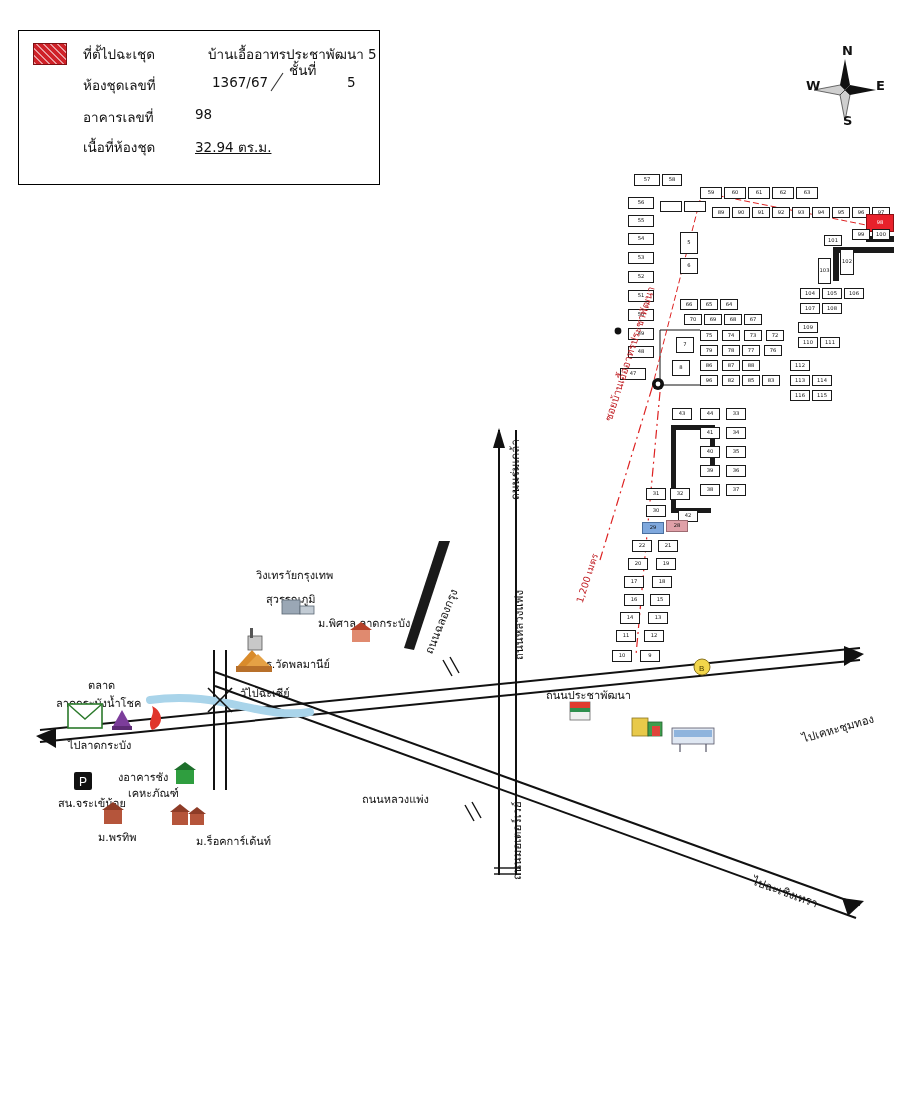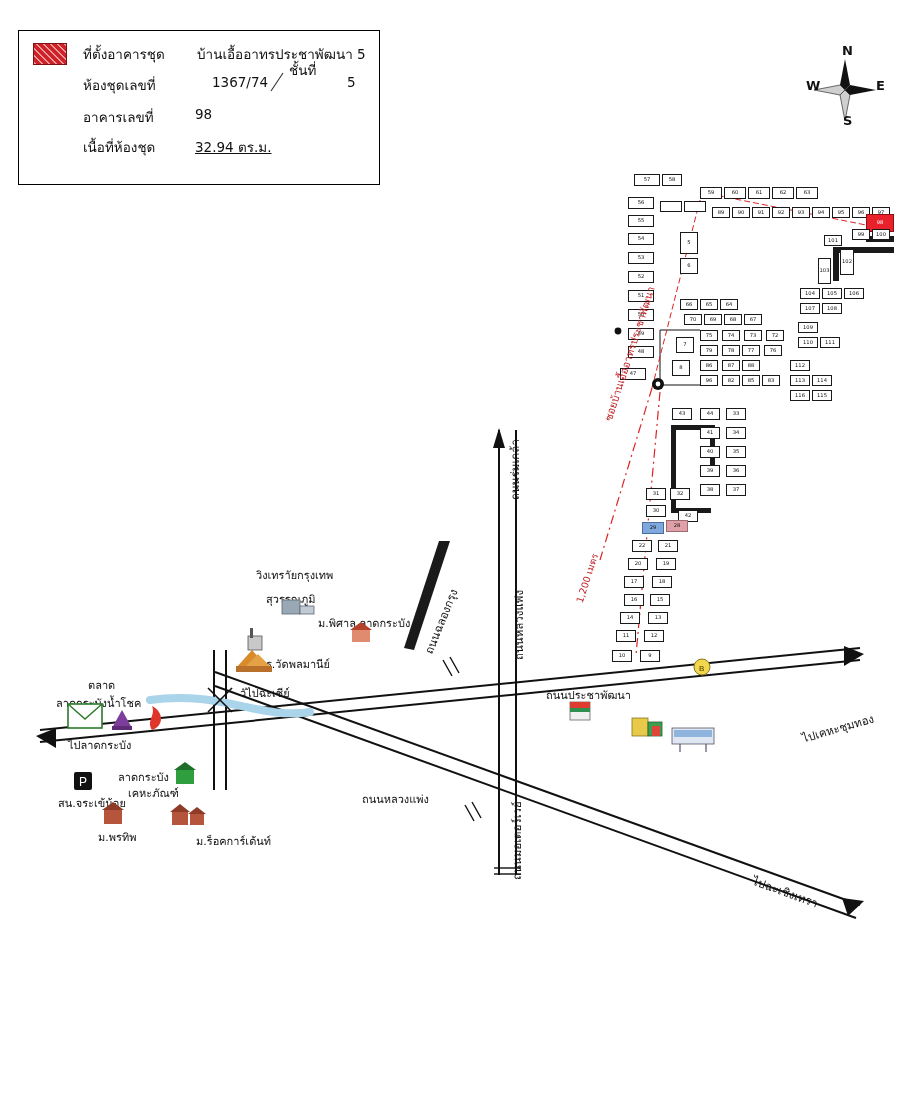--- a/index.html
+++ b/index.html
@@ -10,21 +10,21 @@
 
   
   .info-box{position:absolute;left:18px;top:30px;width:362px;height:155px;
             border:1.3px solid #000;background:#fff;box-sizing:border-box;}
   .info-swatch{position:absolute;left:14px;top:12px;width:34px;height:22px;
                background:#cf2128;box-sizing:border-box;border:1px solid #7d1013;}
   .info-swatch::after{content:"";position:absolute;left:0;top:0;right:0;bottom:0;
      background:repeating-linear-gradient(45deg,rgba(255,255,255,.55) 0 1.5px,rgba(255,255,255,0) 1.5px 5px);}
   .info-row{position:absolute;font-size:13.5px;white-space:nowrap;}
   .r1l{left:64px;top:12px;}
-  .r1v{left:178px;top:12px;}
+  .r1v{left:189px;top:12px;}
   .r2l{left:64px;top:43px;}
   .r2v{left:193px;top:43px;}
   .r2l2{left:270px;top:28px;}
   .r2v2{left:328px;top:43px;}
   .slash{position:absolute;left:250px;top:40px;width:16px;height:20px;}
   .r3l{left:64px;top:75px;}
   .r3v{left:176px;top:75px;}
   .r4l{left:64px;top:105px;}
   .r4v{left:176px;top:105px;text-decoration:underline;}
 
@@ -47,24 +47,24 @@
 
   svg{position:absolute;left:0;top:0;overflow:visible;}
 </style>
 </head>
 <body>
 
 <div id="stage">
 
   <div class="info-box">
     <div class="info-swatch"></div>
-    <div class="info-row r1l">ที่ตั้งอาคารชุด</div>
+    <div class="info-row r1l">ที่ตั้ไปฉะเชุด</div>
     <div class="info-row r1v">บ้านเอื้ออาทรประชาพัฒนา 5</div>
     <div class="info-row r2l">ห้องชุดเลขที่</div>
-    <div class="info-row r2v">1367/74</div>
+    <div class="info-row r2v">1367/67</div>
     <svg class="slash" width="20" height="24">
       <line x1="2" y1="20" x2="14" y2="2" stroke="#333" stroke-width="1.1"></line>
     </svg>
     <div class="info-row r2l2">ชั้นที่</div>
     <div class="info-row r2v2">5</div>
     <div class="info-row r3l">อาคารเลขที่</div>
     <div class="info-row r3v">98</div>
     <div class="info-row r4l">เนื้อที่ห้องชุด</div>
     <div class="info-row r4v">32.94 ตร.ม.</div>
   </div>
@@ -469,21 +469,21 @@
   <div class="vtxt" style="left:800px;top:730px;transform:rotate(-16deg);">ไปเคหะชุมทอง</div>
   <div class="vtxt" style="left:756px;top:872px;transform:rotate(20deg);">ไปฉะเชิงเทรา</div>
 
   <div class="txt" style="left:256px;top:566px;">วิงเทราัยกรุงเทพ</div>
   <div class="txt" style="left:266px;top:590px;">สุวรรณภูมิ</div>
   <div class="txt" style="left:318px;top:614px;">ม.พิศาล ลาดกระบัง</div>
   <div class="txt" style="left:260px;top:655px;">รร.วัดพลมานีย์</div>
   <div class="txt" style="left:240px;top:684px;">วัไปฉะเชีย์</div>
   <div class="txt" style="left:88px;top:676px;">ตลาด</div>
   <div class="txt" style="left:56px;top:694px;">ลาดกระบังน้ำโชค</div>
-  <div class="txt" style="left:118px;top:768px;">ลาดกระบัง</div>
+  <div class="txt" style="left:118px;top:768px;">งอาคารชัง</div>
   <div class="txt" style="left:128px;top:784px;">เคหะภัณฑ์</div>
   <div class="txt" style="left:58px;top:794px;">สน.จระเข้น้อย</div>
   <div class="txt" style="left:98px;top:828px;">ม.พรทิพ</div>
   <div class="txt" style="left:196px;top:832px;">ม.ร็อคการ์เด้นท์</div>
 
   <svg width="921" height="1107">
 
     <g>
       <rect x="68" y="704" width="34" height="24" fill="#fff" stroke="#2b7a2b" stroke-width="1.6"></rect>
       <polyline points="68,704 85,719 102,704" fill="none" stroke="#2b7a2b" stroke-width="1.4"></polyline>

